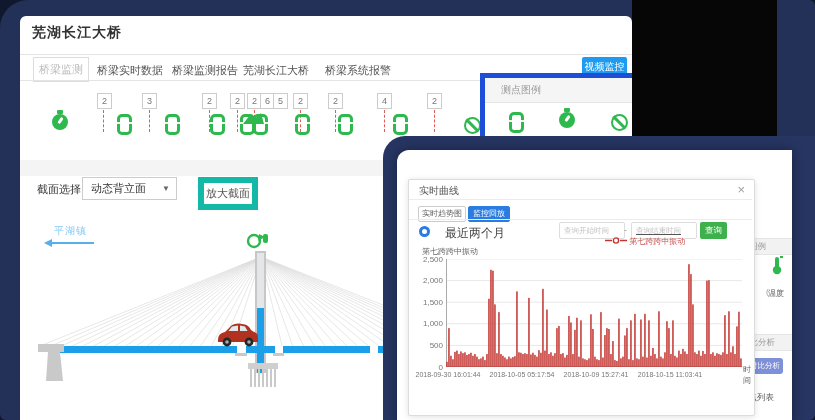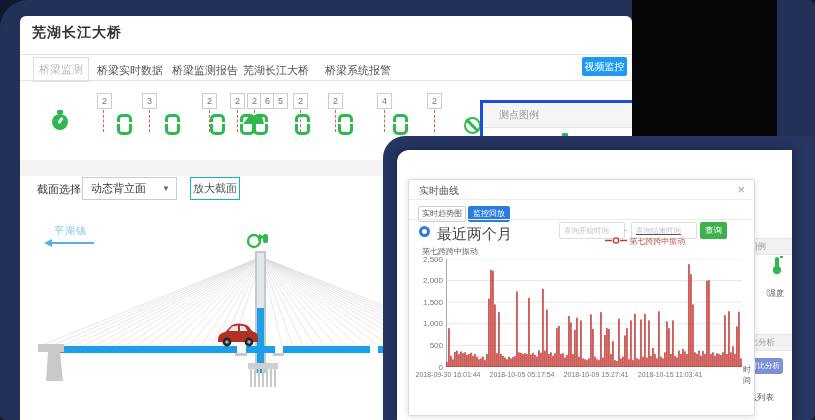--- a/index.html
+++ b/index.html
@@ -14,27 +14,27 @@
   
   .badge{position:absolute;top:77px;width:13px;height:14px;border:1px solid #ccc;background:#fff;font-size:9px;color:#777;text-align:center;line-height:14px;}
   .dash{position:absolute;top:94px;height:22px;width:0;border-left:1px dashed #e05c5c;}
   .chain{position:absolute;top:98px;width:9px;height:15px;border:3px solid #2eb84d;border-radius:5px;}
   .chain:after{content:"";position:absolute;left:-3px;right:-3px;top:5px;height:2px;background:#fff;opacity:.9;}
   .stopwatch{position:absolute;width:16px;height:16px;border-radius:50%;background:#2eb84d;}
   .stopwatch:before{content:"";position:absolute;top:-4px;left:5px;width:6px;height:4px;background:#2eb84d;border-radius:1px;}
   .stopwatch:after{content:"";position:absolute;top:3px;left:7px;width:3px;height:7px;background:#fff;border-radius:2px;transform:rotate(35deg);}
   .ban{position:absolute;width:13px;height:13px;border:2.5px solid #2eb84d;border-radius:50%;}
   .ban:after{content:"";position:absolute;left:-2px;top:5px;width:17px;height:2.5px;background:#2eb84d;transform:rotate(45deg);}
-  #legendPanel{position:absolute;left:460px;top:84px;width:150px;height:58px;border:3px solid #1d4ed8;background:#fff;overflow:hidden;}
+  #legendPanel{position:absolute;left:460px;top:57px;width:150px;height:58px;border:5px solid #1d4ed8;background:#fff;overflow:hidden;}
   #legendPanel .hdr{height:24px;background:#f5f5f5;border-bottom:1px solid #e6e6e6;font-size:10px;color:#999;line-height:24px;padding-left:16px;}
   .grayband{position:absolute;background:#f4f4f4;}
   .ctl-label{position:absolute;font-size:11px;color:#333;}
   .select{position:absolute;border:1px solid #ccc;background:#fff;font-size:11px;color:#333;line-height:21px;padding-left:8px;cursor:pointer;}
   .select .arr{position:absolute;right:6px;top:0;color:#666;font-size:8px;line-height:21px;}
-  .btn-gray{position:absolute;border:1px solid #14b8a6;background:#fff;font-size:11px;color:#555;text-align:center;line-height:21px;cursor:pointer;}
+  .btn-gray{position:absolute;border:6px solid #14b8a6;background:#fff;font-size:11px;color:#555;text-align:center;line-height:21px;cursor:pointer;margin-left:8px;}
   .side-label{position:absolute;font-size:10px;color:#85c8f2;letter-spacing:1px;}
   .arrow-line{position:absolute;height:2px;background:#58b0ea;}
   .arrow-head{position:absolute;width:0;height:0;border-top:4px solid transparent;border-bottom:4px solid transparent;border-right:8px solid #58b0ea;}
   
   #blackRect{position:absolute;left:632px;top:0;width:145px;height:145px;background:#060606;}
   #frame{position:absolute;left:383px;top:136px;width:432px;height:290px;background:#263562;border-radius:22px 0 0 0;}
   #card{position:absolute;left:397px;top:150px;width:395px;height:276px;background:#fff;border-radius:12px 0 0 0;box-shadow:0 0 12px rgba(0,0,0,.35);overflow:hidden;}
   .sideband{position:absolute;left:340px;width:55px;height:15px;background:#f2f2f2;border-top:1px solid #e6e6e6;border-bottom:1px solid #e6e6e6;font-size:8.5px;color:#999;line-height:15px;white-space:nowrap;}
   
   #dialog{position:absolute;left:11px;top:29px;width:345px;height:235px;background:#fff;border:1px solid #dcdcdc;border-radius:2px;box-shadow:0 1px 6px rgba(0,0,0,.12);}
@@ -232,21 +232,21 @@
     <div id="dialog">
       <div id="dlgTitle">实时曲线</div>
       <div id="dlgClose">×</div>
       <div class="hline" style="top:19px;width:343px;border-color:#ececec;"></div>
 
       <div class="dlg-tab" style="left:9px;width:46px;border:1px solid #ccc;color:#666;background:#fff;">实时趋势图</div>
       <div class="dlg-tab" style="left:59px;width:40px;background:#2b7ce0;color:#fff;border:1px solid #2b7ce0;">监控回放</div>
       <div class="hline" style="top:39px;width:343px;border-color:#ececec;"></div>
 
       <div class="radio"></div>
-      <div style="position:absolute;left:28px;top:45px;font-size:15px;color:#444;">最近两个月</div>
+      <div style="position:absolute;left:36px;top:45px;font-size:12px;color:#444;">最近两个月</div>
       <input class="inp" style="left: 150px;" placeholder="查询开始时间">
       <div style="position:absolute;left:215px;top:45px;font-size:9px;color:#999;">-</div>
       <input class="inp" style="left: 222px; text-decoration: underline;" placeholder="查询结束时间">
       <div class="btn-green">查询</div>
 
       <div class="chart-legend">
         <svg class="lgd-marker" width="22" height="7">
           <line x1="0" y1="3.5" x2="7" y2="3.5" stroke="#c23531" stroke-width="1.4"></line>
           <circle cx="11" cy="3.5" r="2.6" fill="#fff" stroke="#c23531" stroke-width="1.4"></circle>
           <line x1="15" y1="3.5" x2="22" y2="3.5" stroke="#c23531" stroke-width="1.4"></line>

